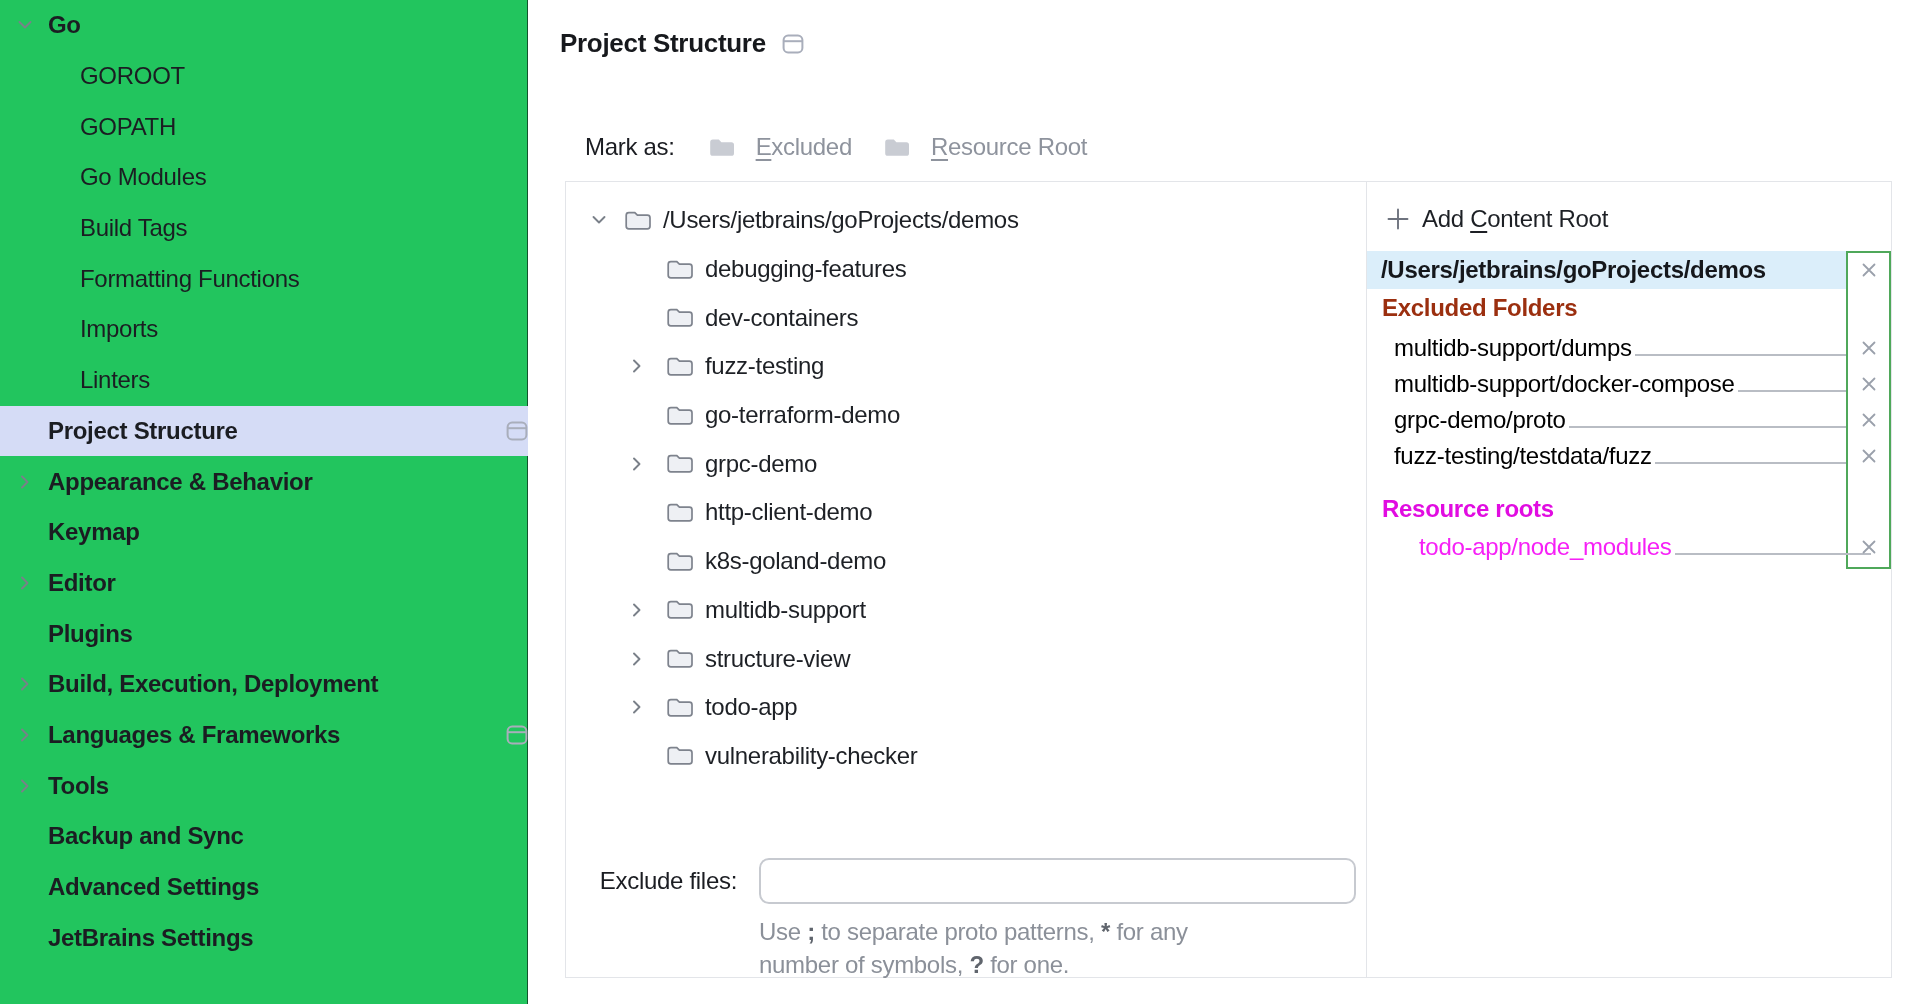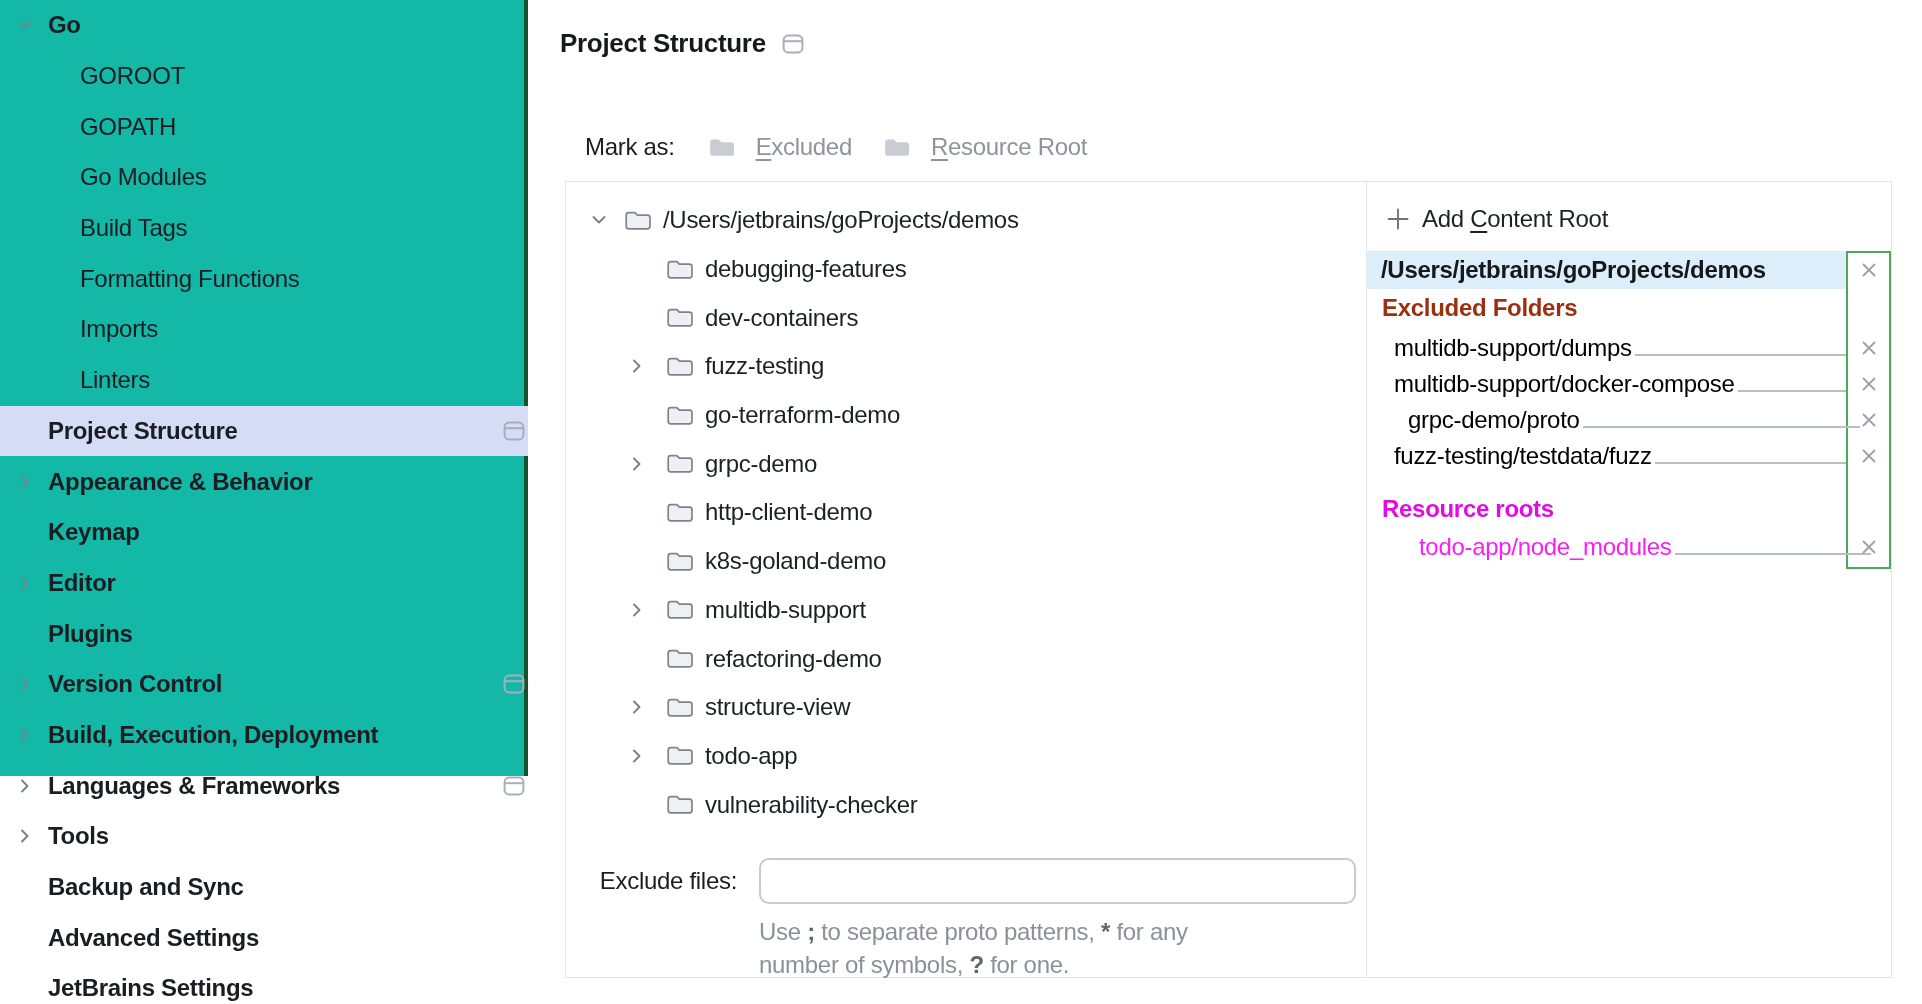--- a/index.html
+++ b/index.html
@@ -3,22 +3,22 @@
 <meta charset="utf-8">
 <style>
   html,body{margin:0;padding:0;}
   body{
     width:1922px;height:1004px;position:relative;overflow:hidden;
     background:#ffffff;color:#1b1d22;
     font-family:"Liberation Sans","DejaVu Sans",sans-serif;
     letter-spacing:-0.3px;
   }
   
-  .sidebar{position:absolute;left:0;top:0;width:528px;height:776px;
-    background:#14b8a6;border-right:4px solid #14532d;box-sizing:border-box;}
+  .sidebar{position:absolute;left:0;top:0;width:528px;height:1004px;
+    background:#22c55e;border-right:1px solid #14532d;box-sizing:border-box;}
   .sb-row{height:50.7px;display:flex;align-items:center;font-size:24px;width:100%;}
   .sb-row.lvl0{padding-left:14px;font-weight:700;}
   .sb-row.lvl1{padding-left:80px;font-weight:400;}
   .sb-row.selected{background:#d5dcf6;}
   .sb-chev{width:22px;height:22px;margin-right:12px;flex:none;display:flex;align-items:center;justify-content:center;}
   .sb-spacer{width:34px;flex:none;}
   .sb-label{white-space:nowrap;}
   .sb-mod{margin-left:auto;margin-right:13px;flex:none;display:flex;}
   
   .content{position:absolute;left:528px;top:0;right:0;bottom:0;background:#fff;}
@@ -184,34 +184,20 @@
         <div class="sb-row lvl0">
           <span class="sb-spacer"></span>
           <span class="sb-label">Plugins</span>
         </div>
         <div class="sb-row lvl0">
           <span class="sb-chev">
             <svg width="22" height="22" viewBox="0 0 22 22">
               <path d="M8 5.5l5.5 5.5L8 16.5" fill="none" stroke="#7a8089" stroke-width="1.9" stroke-linecap="round" stroke-linejoin="round"></path>
             </svg>
           </span>
-          <span class="sb-label">Version Control</span>
-          <span class="sb-mod">
-            <svg width="22" height="20" viewBox="0 0 22 20">
-              <rect x="1.6" y="1.6" width="18.8" height="16.8" rx="4.5" fill="none" stroke="#a9aebb" stroke-width="2"></rect>
-              <line x1="1.6" y1="7.2" x2="20.4" y2="7.2" stroke="#a9aebb" stroke-width="2"></line>
-            </svg>
-          </span>
-        </div>
-        <div class="sb-row lvl0">
-          <span class="sb-chev">
-            <svg width="22" height="22" viewBox="0 0 22 22">
-              <path d="M8 5.5l5.5 5.5L8 16.5" fill="none" stroke="#7a8089" stroke-width="1.9" stroke-linecap="round" stroke-linejoin="round"></path>
-            </svg>
-          </span>
           <span class="sb-label">Build, Execution, Deployment</span>
         </div>
         <div class="sb-row lvl0">
           <span class="sb-chev">
             <svg width="22" height="22" viewBox="0 0 22 22">
               <path d="M8 5.5l5.5 5.5L8 16.5" fill="none" stroke="#7a8089" stroke-width="1.9" stroke-linecap="round" stroke-linejoin="round"></path>
             </svg>
           </span>
           <span class="sb-label">Languages &amp; Frameworks</span>
           <span class="sb-mod">
@@ -371,29 +357,20 @@
               </svg>
             </span>
             <span class="tree-folder">
               <svg width="27" height="23" viewBox="0 0 27 23">
                 <path d="M2.2 6.2q0-2.6 2.6-2.6h6l2.6 2.6h10q2.6 0 2.6 2.6v8.4q0 2.6-2.6 2.6H4.8q-2.6 0-2.6-2.6Z" fill="#eef0f4" stroke="#7e838d" stroke-width="1.7"></path>
               </svg>
             </span>
             <span class="tree-label">multidb-support</span>
           </div>
           <div class="tree-row child">
-            <span class="chev-slot"></span>
-            <span class="tree-folder">
-              <svg width="27" height="23" viewBox="0 0 27 23">
-                <path d="M2.2 6.2q0-2.6 2.6-2.6h6l2.6 2.6h10q2.6 0 2.6 2.6v8.4q0 2.6-2.6 2.6H4.8q-2.6 0-2.6-2.6Z" fill="#eef0f4" stroke="#7e838d" stroke-width="1.7"></path>
-              </svg>
-            </span>
-            <span class="tree-label">refactoring-demo</span>
-          </div>
-          <div class="tree-row child">
             <span class="chev-slot">
               <svg width="22" height="22" viewBox="0 0 22 22">
                 <path d="M8 5.5l5.5 5.5L8 16.5" fill="none" stroke="#7a8089" stroke-width="1.9" stroke-linecap="round" stroke-linejoin="round"></path>
               </svg>
             </span>
             <span class="tree-folder">
               <svg width="27" height="23" viewBox="0 0 27 23">
                 <path d="M2.2 6.2q0-2.6 2.6-2.6h6l2.6 2.6h10q2.6 0 2.6 2.6v8.4q0 2.6-2.6 2.6H4.8q-2.6 0-2.6-2.6Z" fill="#eef0f4" stroke="#7e838d" stroke-width="1.7"></path>
               </svg>
             </span>
@@ -451,21 +428,21 @@
           </button>
           <div class="rem-item exc" style="top: 184px;">
             <span class="txt">multidb-support/docker-compose</span>
             <span class="lead"></span>
           </div>
           <button class="x-btn" style="top: 184px;">
             <svg width="22" height="22" viewBox="0 0 22 22">
               <path d="M5.5 5.5l11 11M16.5 5.5l-11 11" stroke="#9aa0ab" stroke-width="1.8" stroke-linecap="round"></path>
             </svg>
           </button>
-          <div class="rem-item exc" style="top: 220px; margin-left: 14px;">
+          <div class="rem-item exc" style="top: 220px;">
             <span class="txt">grpc-demo/proto</span>
             <span class="lead"></span>
           </div>
           <button class="x-btn" style="top: 220px;">
             <svg width="22" height="22" viewBox="0 0 22 22">
               <path d="M5.5 5.5l11 11M16.5 5.5l-11 11" stroke="#9aa0ab" stroke-width="1.8" stroke-linecap="round"></path>
             </svg>
           </button>
           <div class="rem-item exc" style="top: 256px;">
             <span class="txt">fuzz-testing/testdata/fuzz</span>

